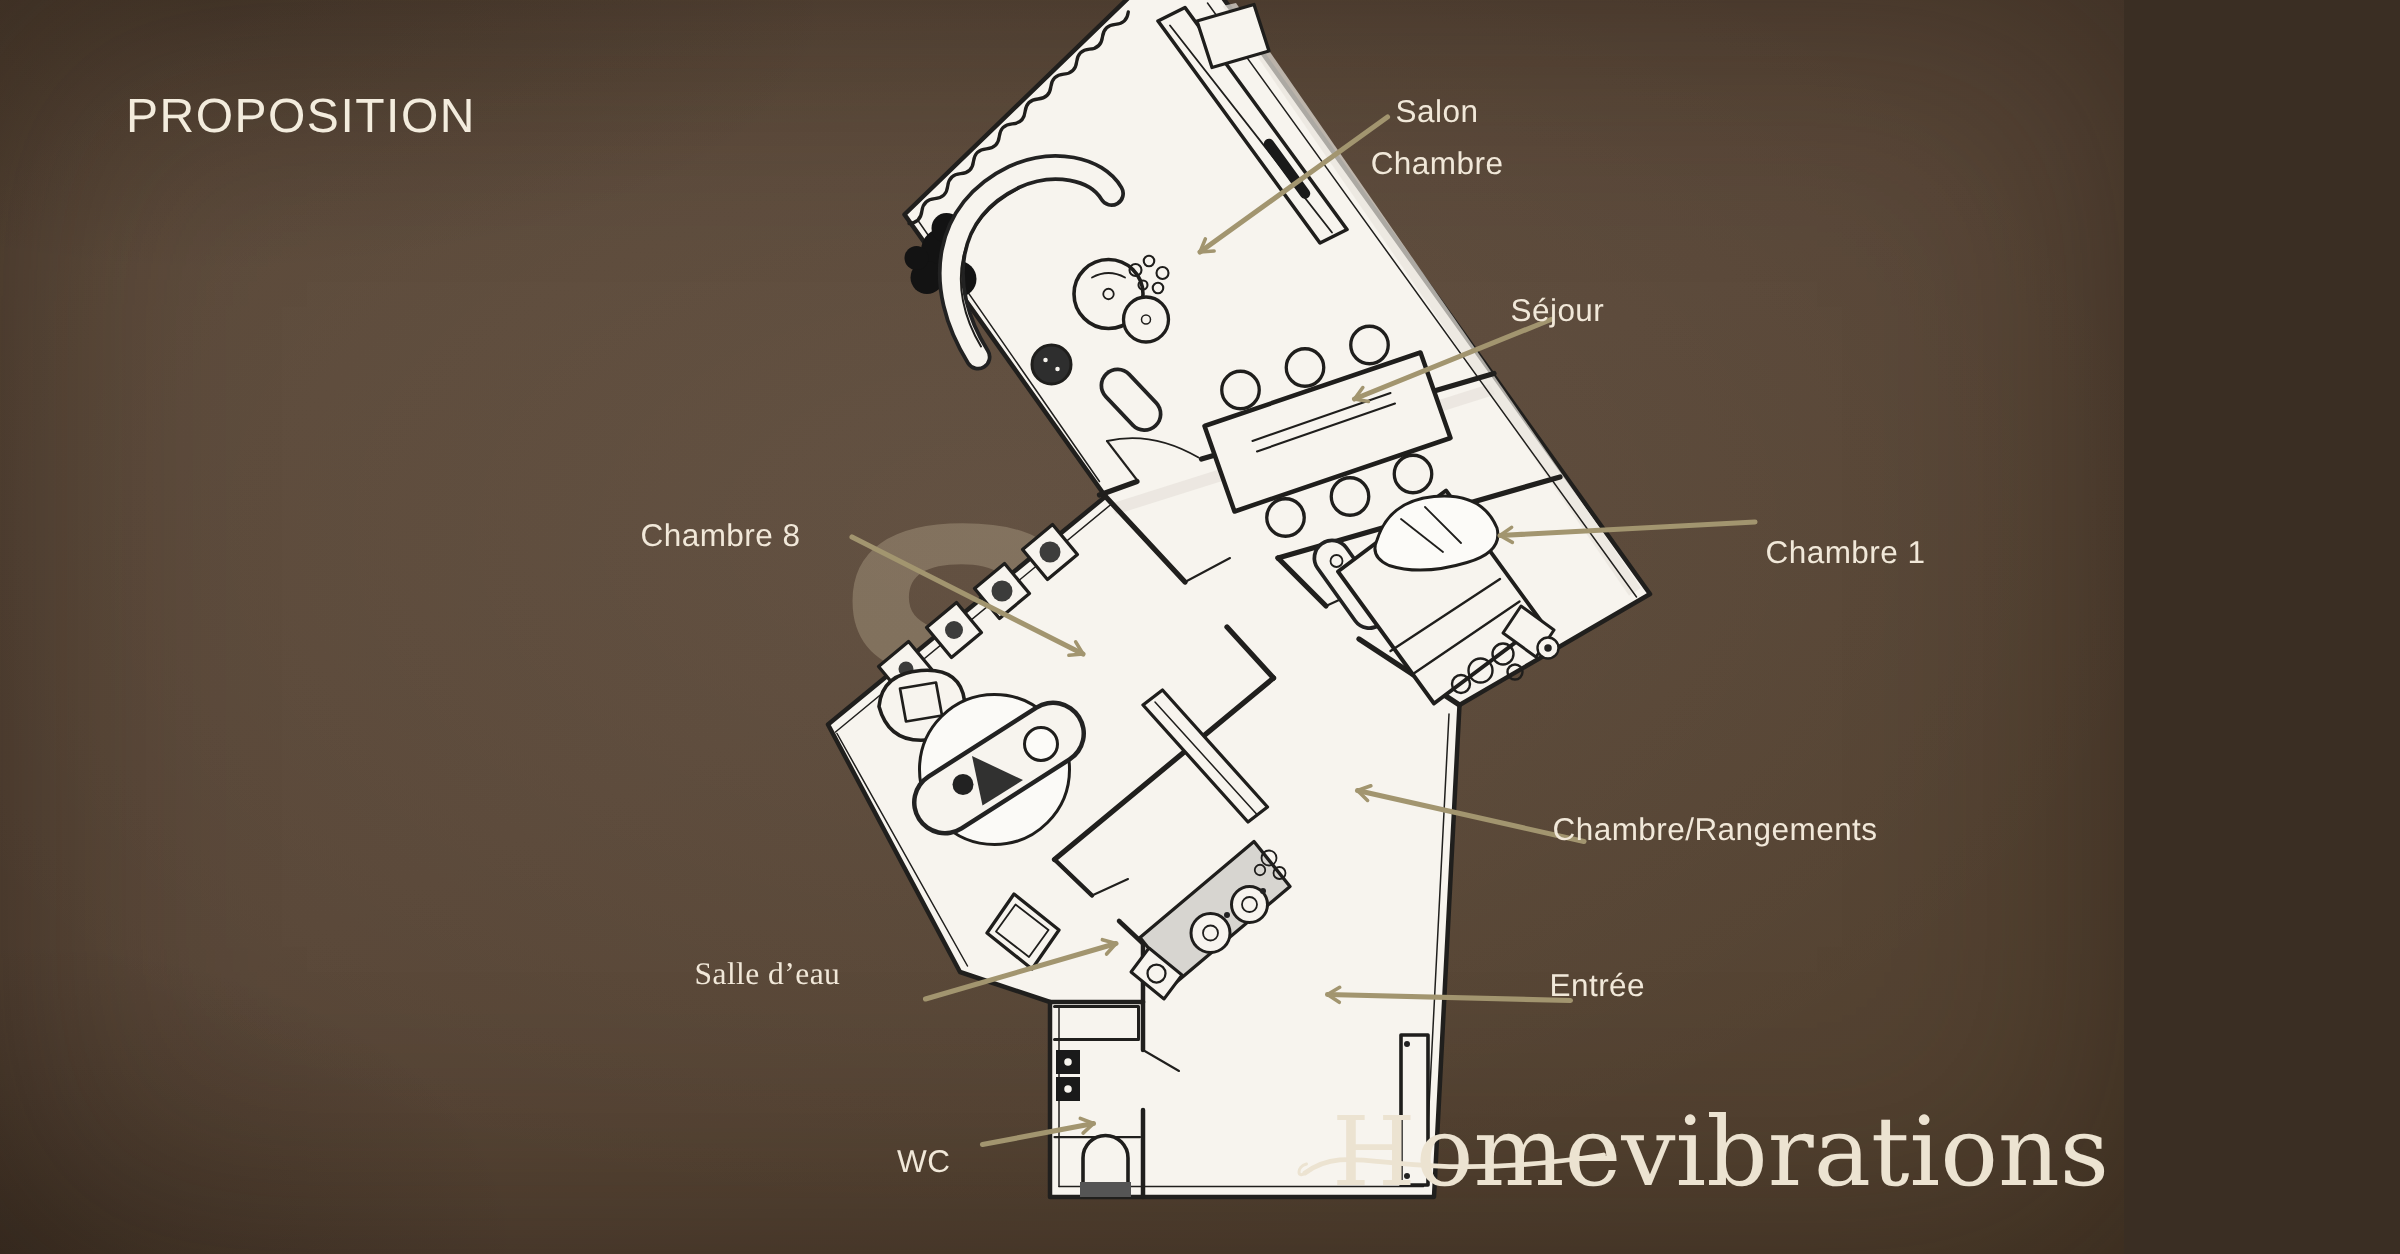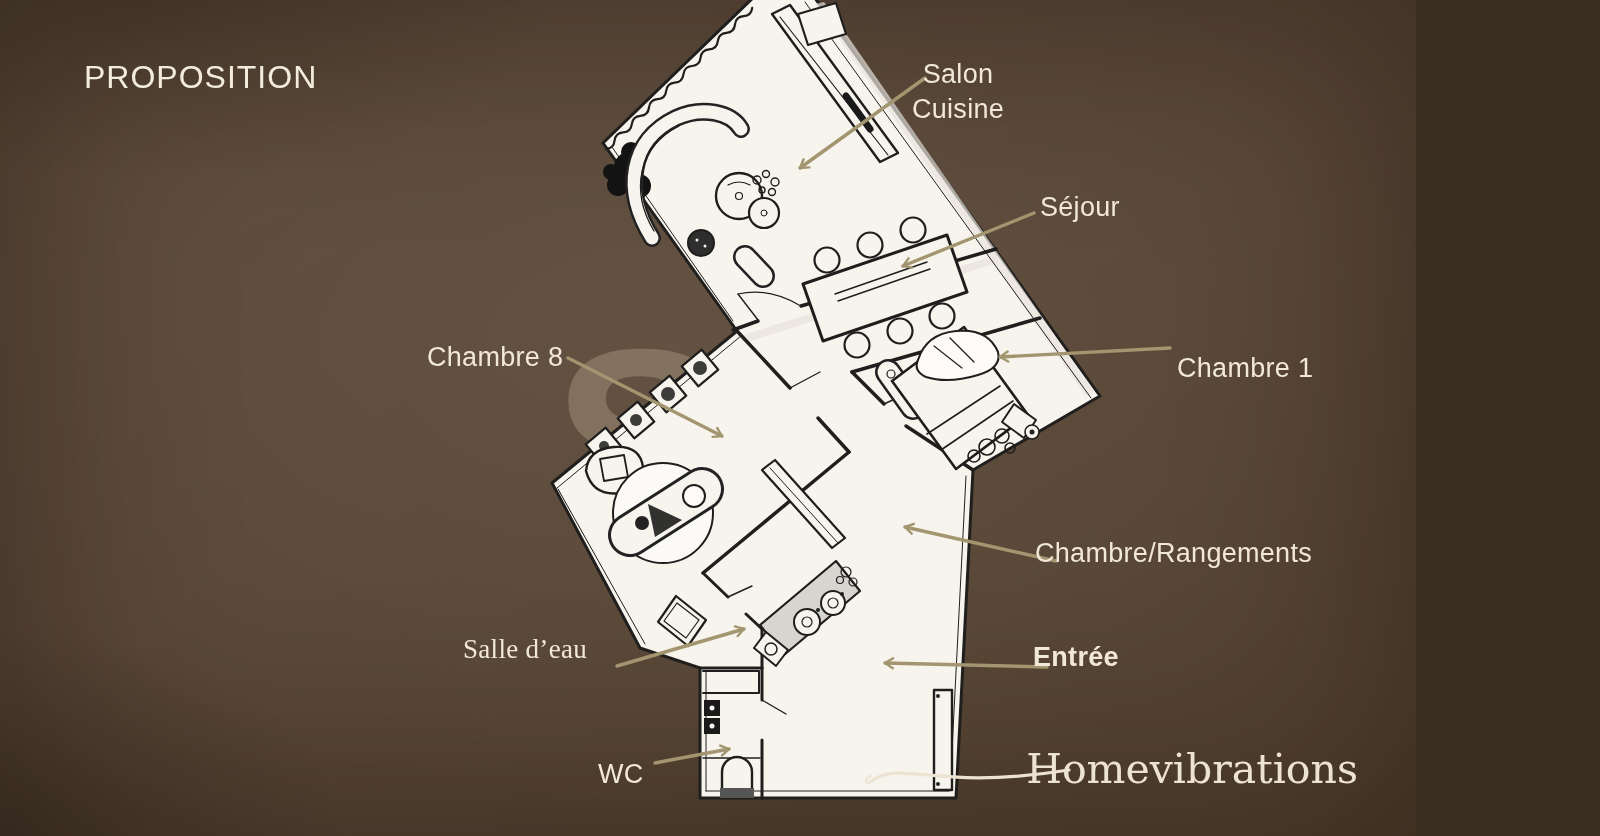--- a/index.html
+++ b/index.html
@@ -24,30 +24,30 @@
   }
   .plan-svg,.annot-svg{position:absolute;left:0;top:0;}
   .annot-svg{pointer-events:none;}
   .page-title{
     position:absolute;left:84px;top:48px;
     color:#f3ecdd;font-size:32px;letter-spacing:1px;
     line-height:58px;font-weight:normal;
   }
   .room-label{
     position:absolute;
-    color:#f1e8d9;font-size:27px;line-height:35px;letter-spacing:0.3px;
+    color:#f1e8d9;font-size:21px;line-height:35px;letter-spacing:0.3px;
     white-space:nowrap;
   }
   .room-label.center{transform:translateX(-50%);text-align:center;}
   .brand{
     position:absolute;right:58px;bottom:24px;
     width:470px;height:86px;
     color:#ece3d1;
     font-family:"DejaVu Serif","Liberation Serif",serif;
-    font-size:41px;line-height:86px;text-align:right;
+    font-size:64px;line-height:86px;text-align:right;
   }
   .brand svg{position:absolute;left:-24px;top:0;overflow:visible;}
   .brand .brand-text{position:relative;}
 </style>
 </head>
 <body>
 
 <div class="stage">
   <div class="vignette"></div>
 
@@ -275,38 +275,38 @@
       <line x1="655" y1="763" x2="729" y2="749" stroke="#a2956f" stroke-width="3.4" stroke-linecap="round" marker-end="url(#ah)"></line>
     </svg>
 
   <div class="page-title">
     <div>PROPOSITION</div>
   </div>
 
   <div id="labels-layer">
       <div class="room-label center" style="left: 958px; top: 57px;">
         <div>Salon</div>
-        <div>Cuisine</div>
-      </div>
-      <div class="room-label" style="left: 1040px; top: 190px;">
+        <div>Chambre</div>
+      </div>
+      <div class="room-label" style="left: 1007px; top: 190px;">
         <div>Séjour</div>
       </div>
       <div class="room-label" style="left: 1177px; top: 327px; margin-top: 24px;">
         <div>Chambre 1</div>
       </div>
       <div class="room-label" style="left: 427px; top: 340px;">
         <div>Chambre 8</div>
       </div>
       <div class="room-label" style="left: 1035px; top: 536px;">
         <div>Chambre/Rangements</div>
       </div>
       <div class="room-label" style="left: 463px; top: 632px; font-family: Liberation Serif, serif;">
         <div>Salle d’eau</div>
       </div>
-      <div class="room-label" style="left: 1033px; top: 640px; font-weight: bold;">
+      <div class="room-label" style="left: 1033px; top: 640px;">
         <div>Entrée</div>
       </div>
       <div class="room-label" style="left: 598px; top: 736px; margin-top: 21px;">
         <div>WC</div>
       </div>
     </div>
 
   <div class="brand">
     <svg width="260" height="86" viewBox="0 0 260 86">
       <path d="M6,56 C38,32 66,66 205,44" fill="none" stroke="#ece3d1" stroke-width="3.2" stroke-linecap="round"></path>

